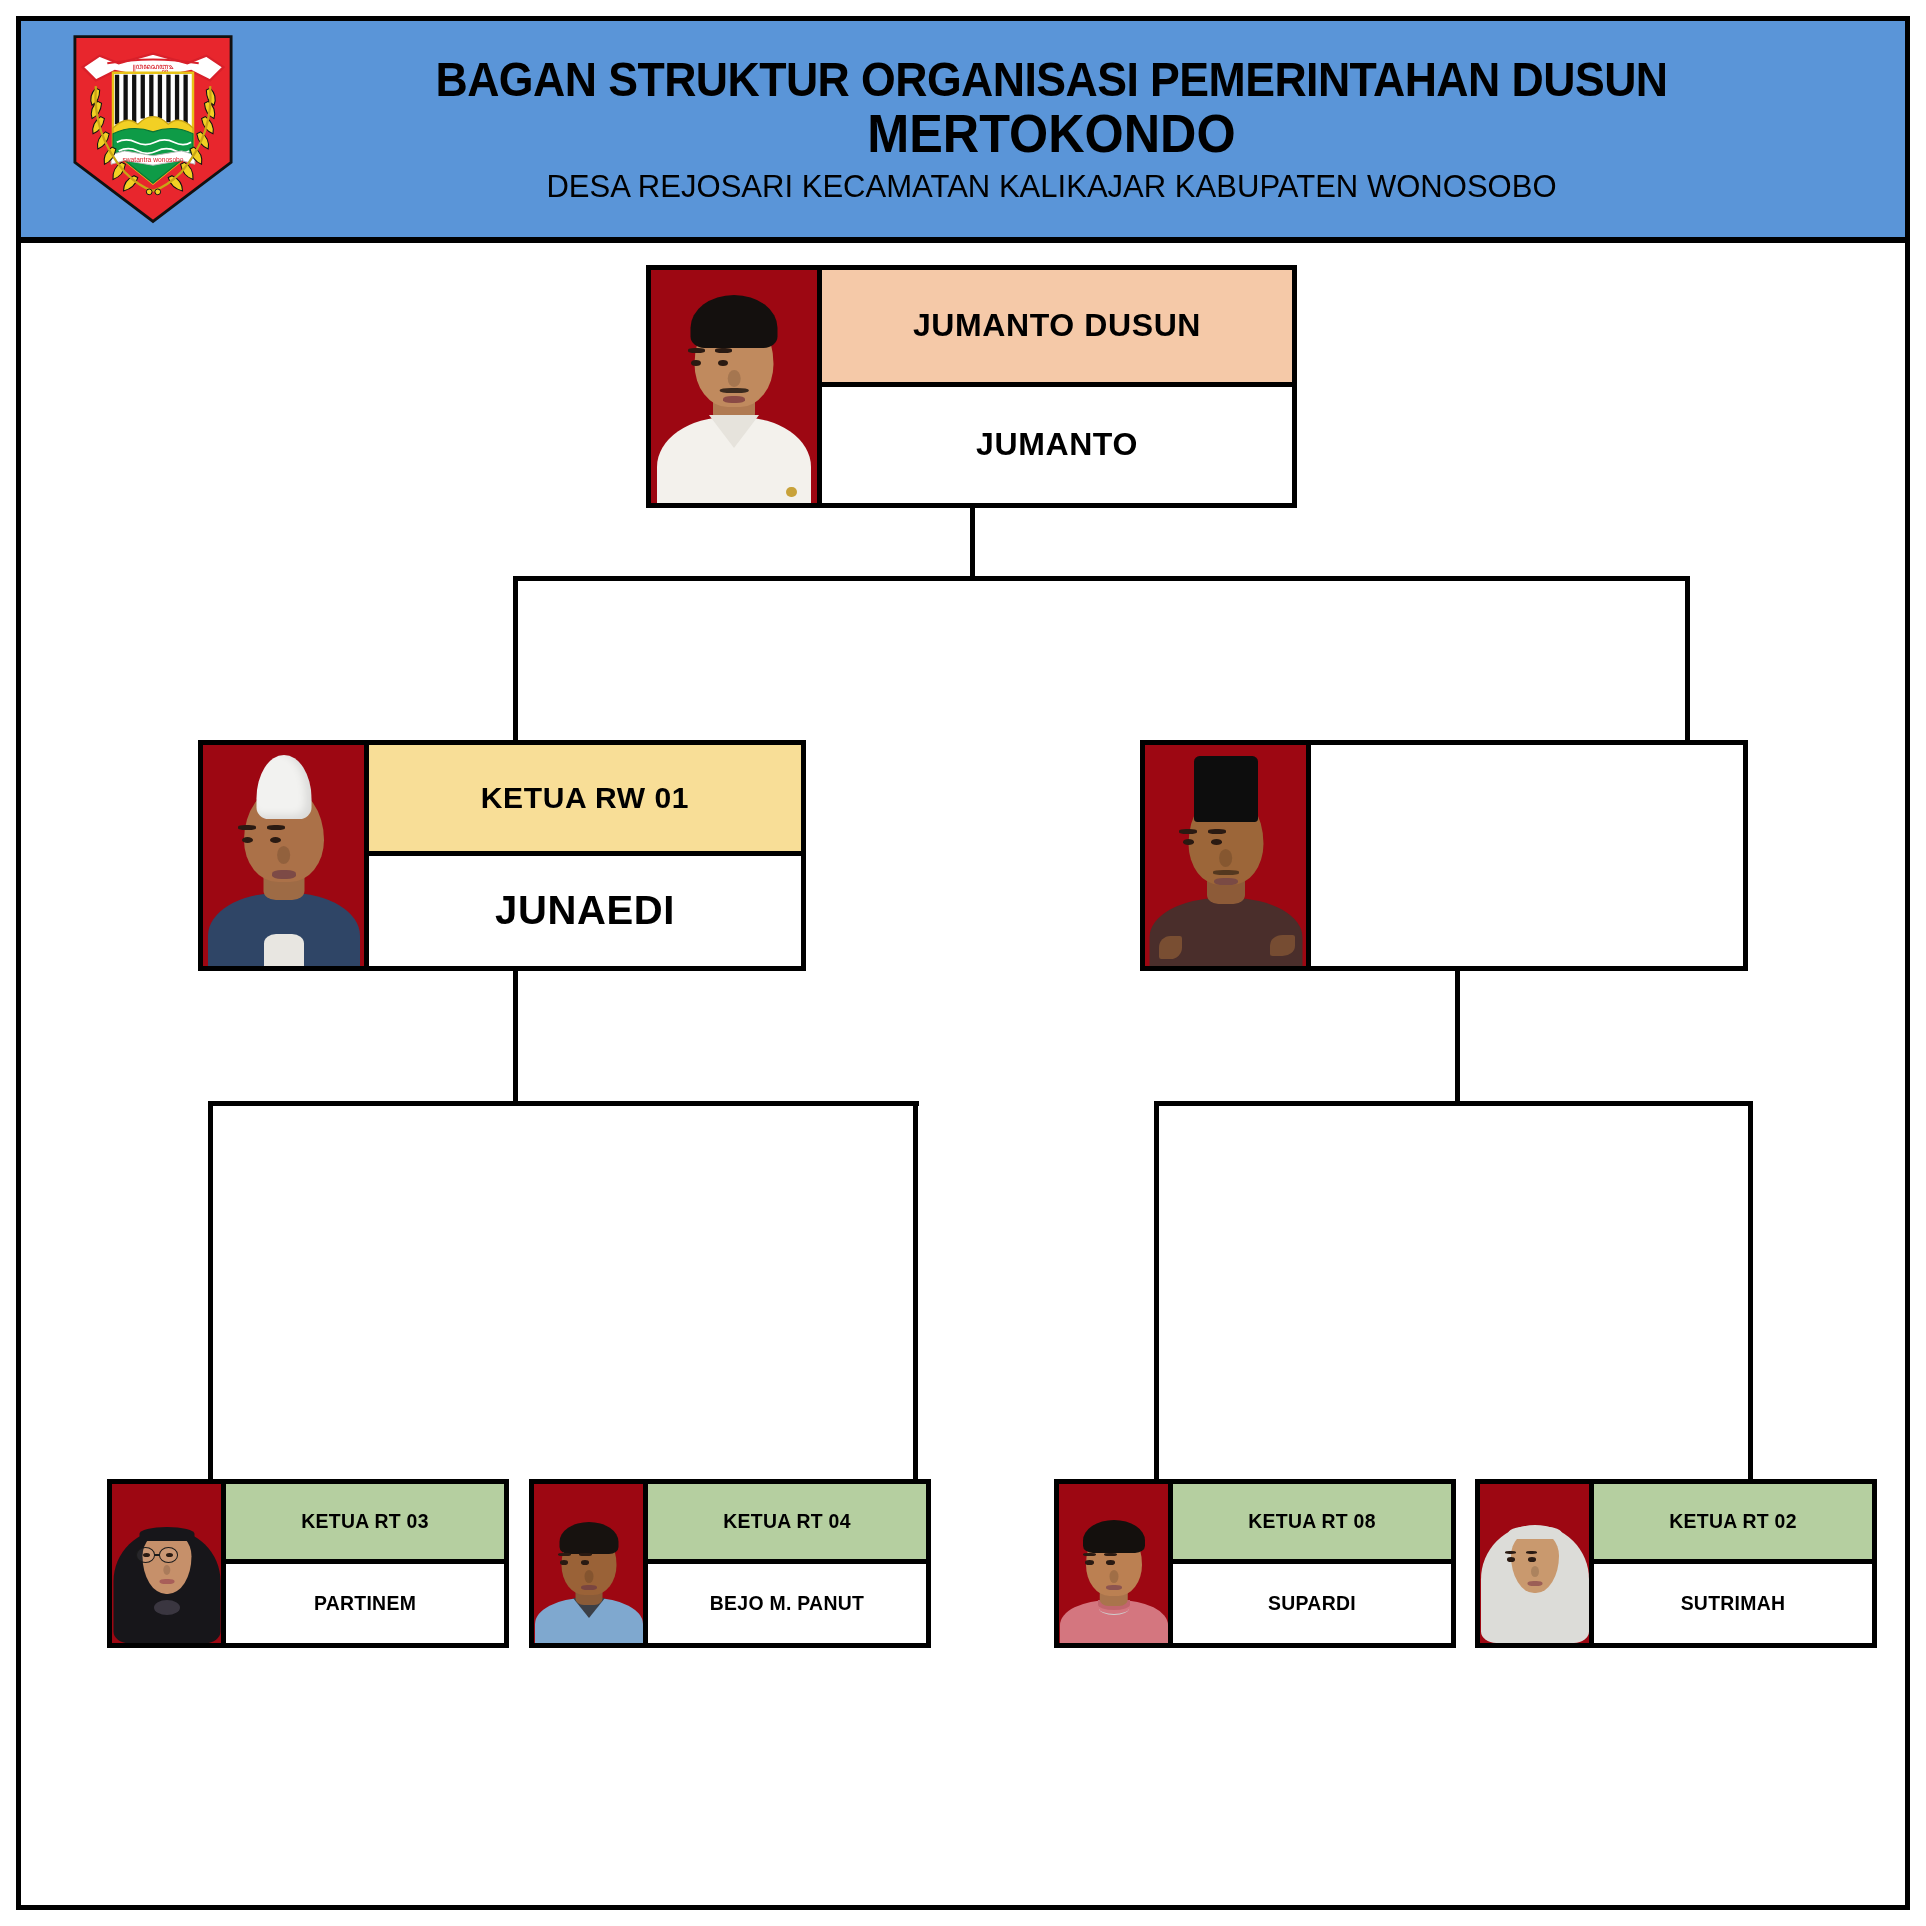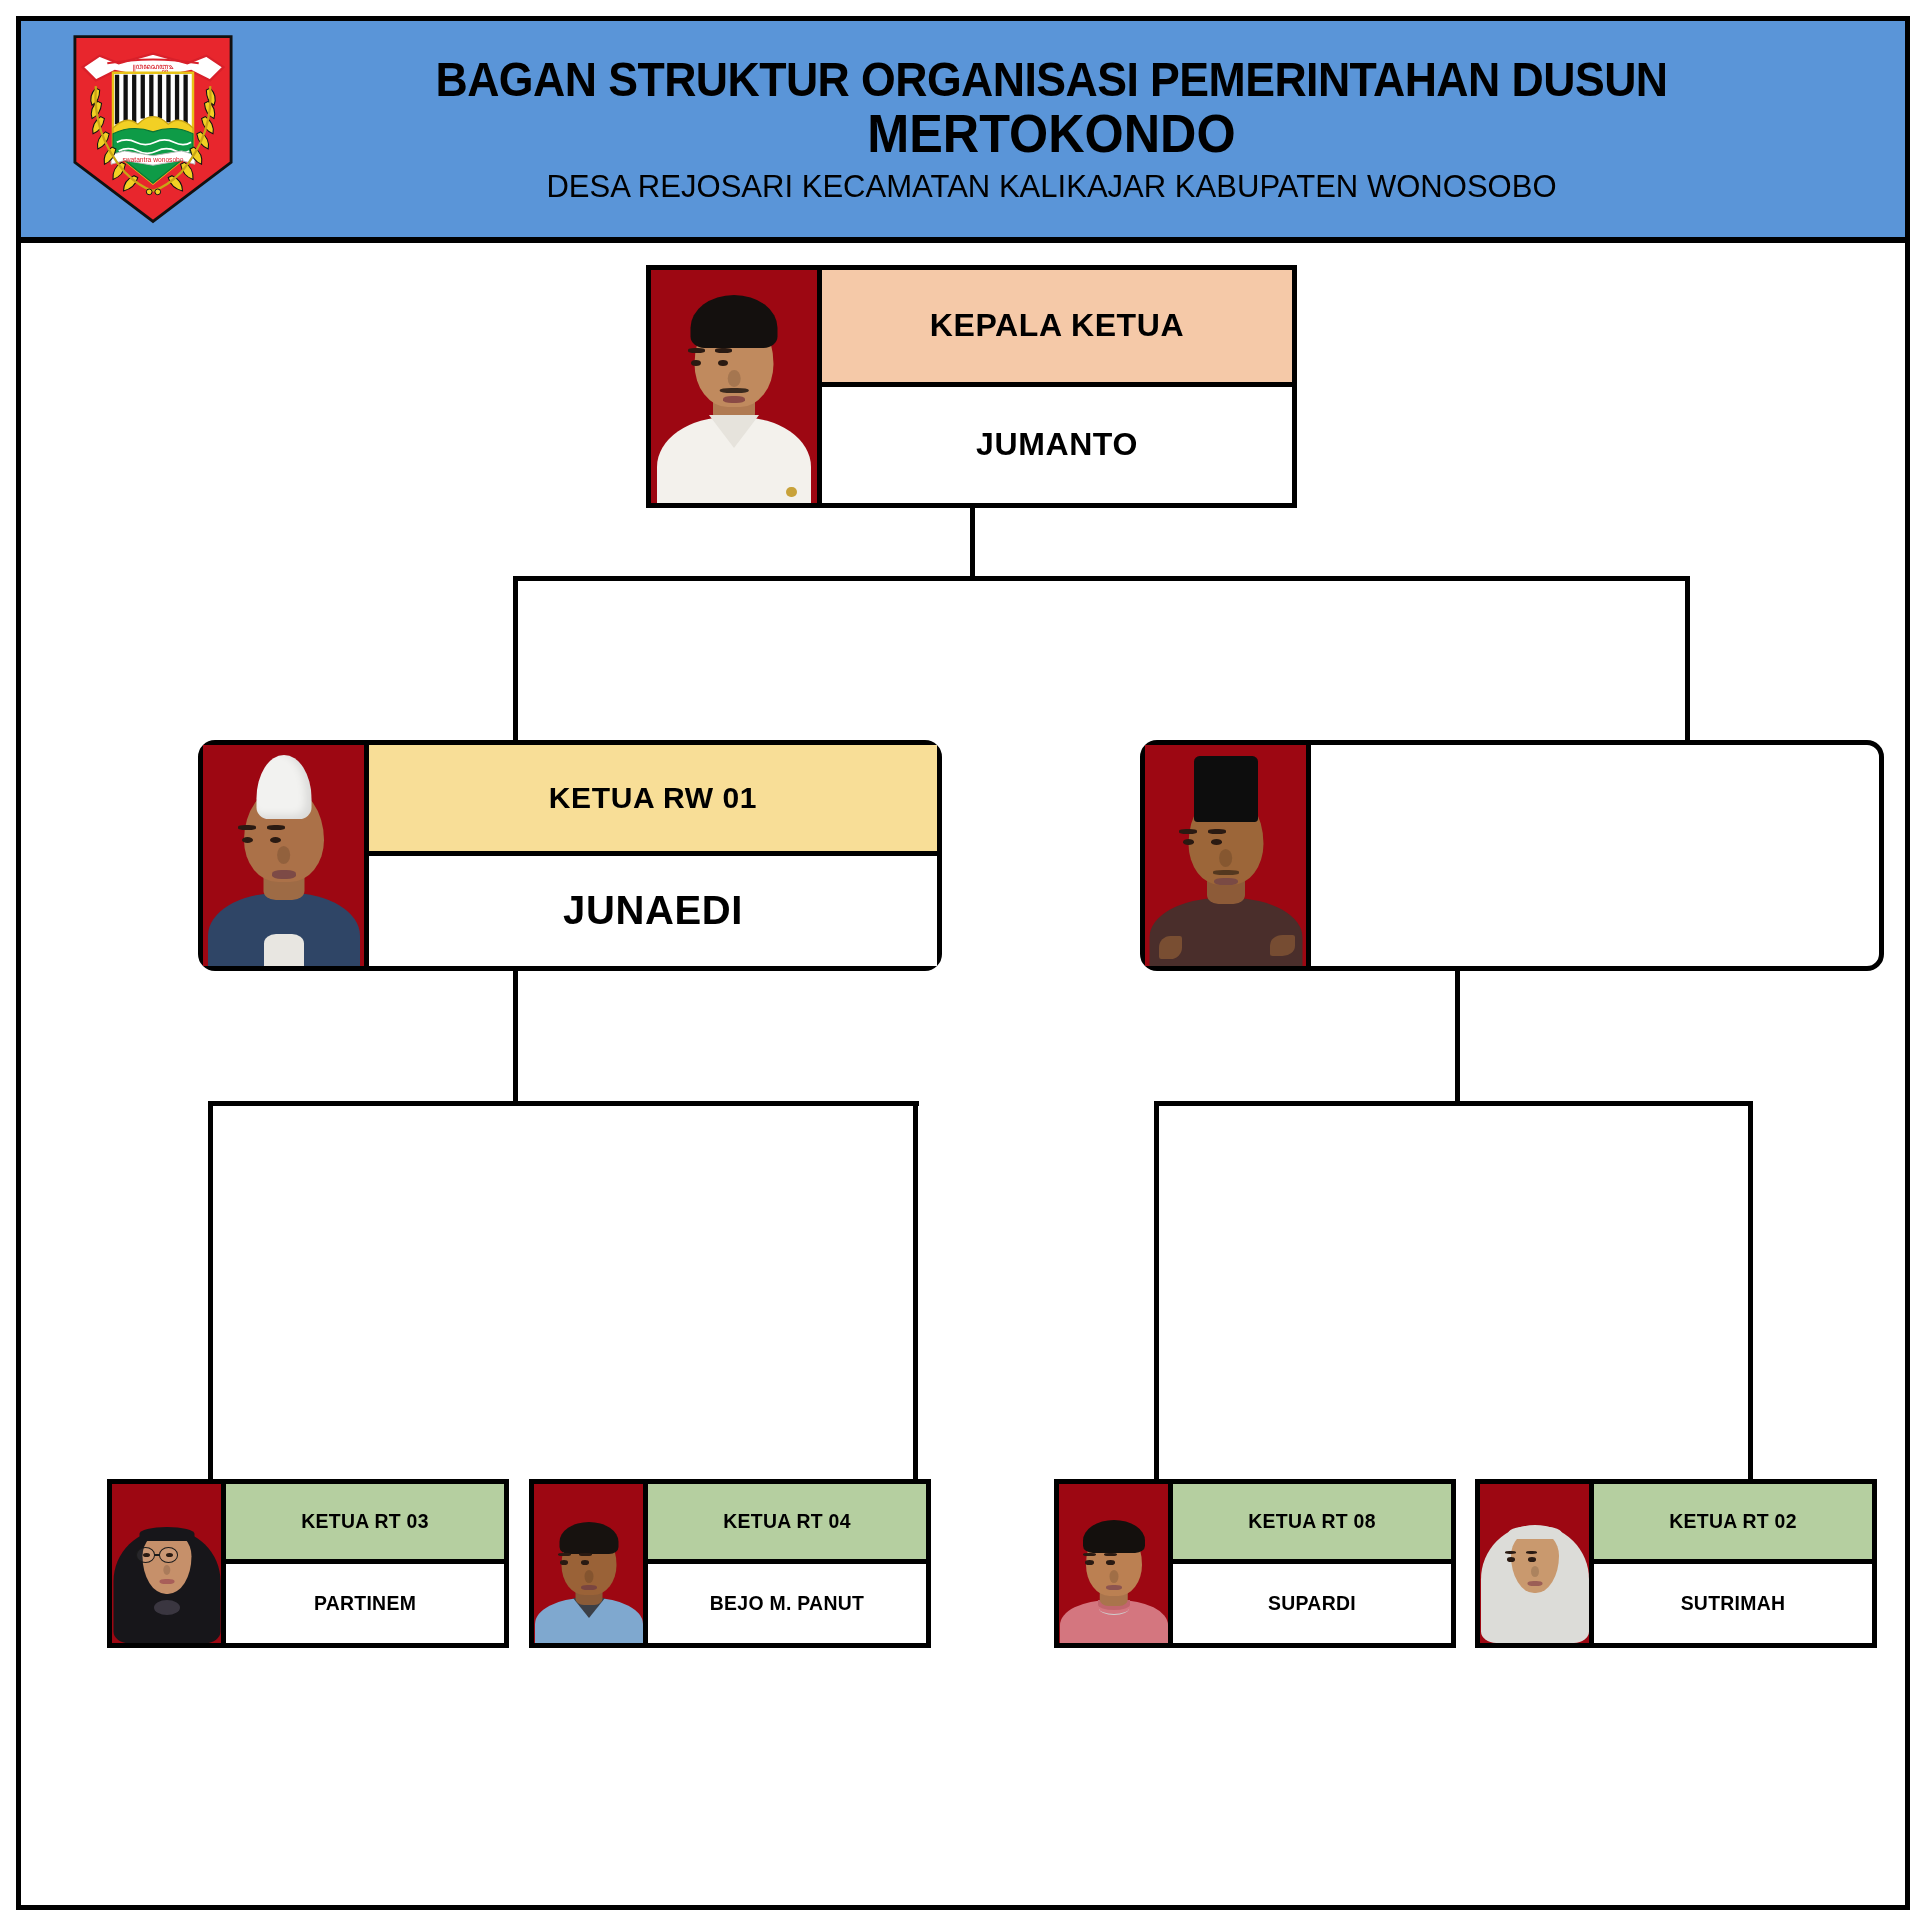--- a/index.html
+++ b/index.html
@@ -144,21 +144,21 @@
     text-align: center;
   }
 
   
   #node-kadus { left: 625px; top: 22px; width: 651px; height: 243px; }
   #node-kadus .photo { width: 171px; }
   #node-kadus .role { background: #f5c9a8; font-size: 32px; letter-spacing: 0.6px; }
   #node-kadus .name { font-size: 32px; letter-spacing: 0.6px; }
 
   
-  .node-rw { top: 497px; width: 744px; height: 231px; border-radius: 17px; }
+  .node-rw { top: 497px; width: 608px; height: 231px; }
   .node-rw .photo { width: 166px; }
   .node-rw .role { background: #f8de97; font-size: 30px; letter-spacing: 0.6px; }
   .node-rw .name { font-size: 40px; letter-spacing: 0.6px; }
   #node-rw01 { left: 177px; }
   #node-rw02 { left: 1119px; }
 
   
   .node-rt { top: 1236px; width: 402px; height: 169px; }
   .node-rt .photo { width: 114px; }
   .node-rt .role { background: #b5cfa0; font-size: 19.4px; letter-spacing: 0.3px; }
@@ -329,21 +329,21 @@
             <div class="p-eye" style="left:67px;bottom:137px;width:10.3px;height:6.3px;"></div>
             <div class="p-nose" style="width:12.6px;height:17px;bottom:116px;"></div>
             <div style="position:absolute;left:50%;transform:translateX(-50%);bottom:110px;
                         width:28.5px;height:5.1px;background:#3a2a1e;border-radius:40%;"></div>
             <div class="p-mouth" style="width:22px;height:6.8px;bottom:100px;"></div>
             <div style="position:absolute;right:20.5px;bottom:5.7px;width:10.3px;height:10.3px;
                         background:#c8a23a;border-radius:50%;"></div>
           </div>
         </div>
         <div class="fields">
-          <div class="role">KEPALA KETUA</div>
+          <div class="role">JUMANTO DUSUN</div>
           <div class="name">JUMANTO</div>
         </div>
       </div>
 
       <div class="node node-rw" id="node-rw01">
         <div class="photo">
           <div class="portrait">
             <div class="p-bg"></div>
             <div class="p-body" style="width:152px;height:73px;background:#2f4566;"></div>
             <div style="position:absolute;left:50%;transform:translateX(-50%);bottom:0;width:40px;height:32px;

